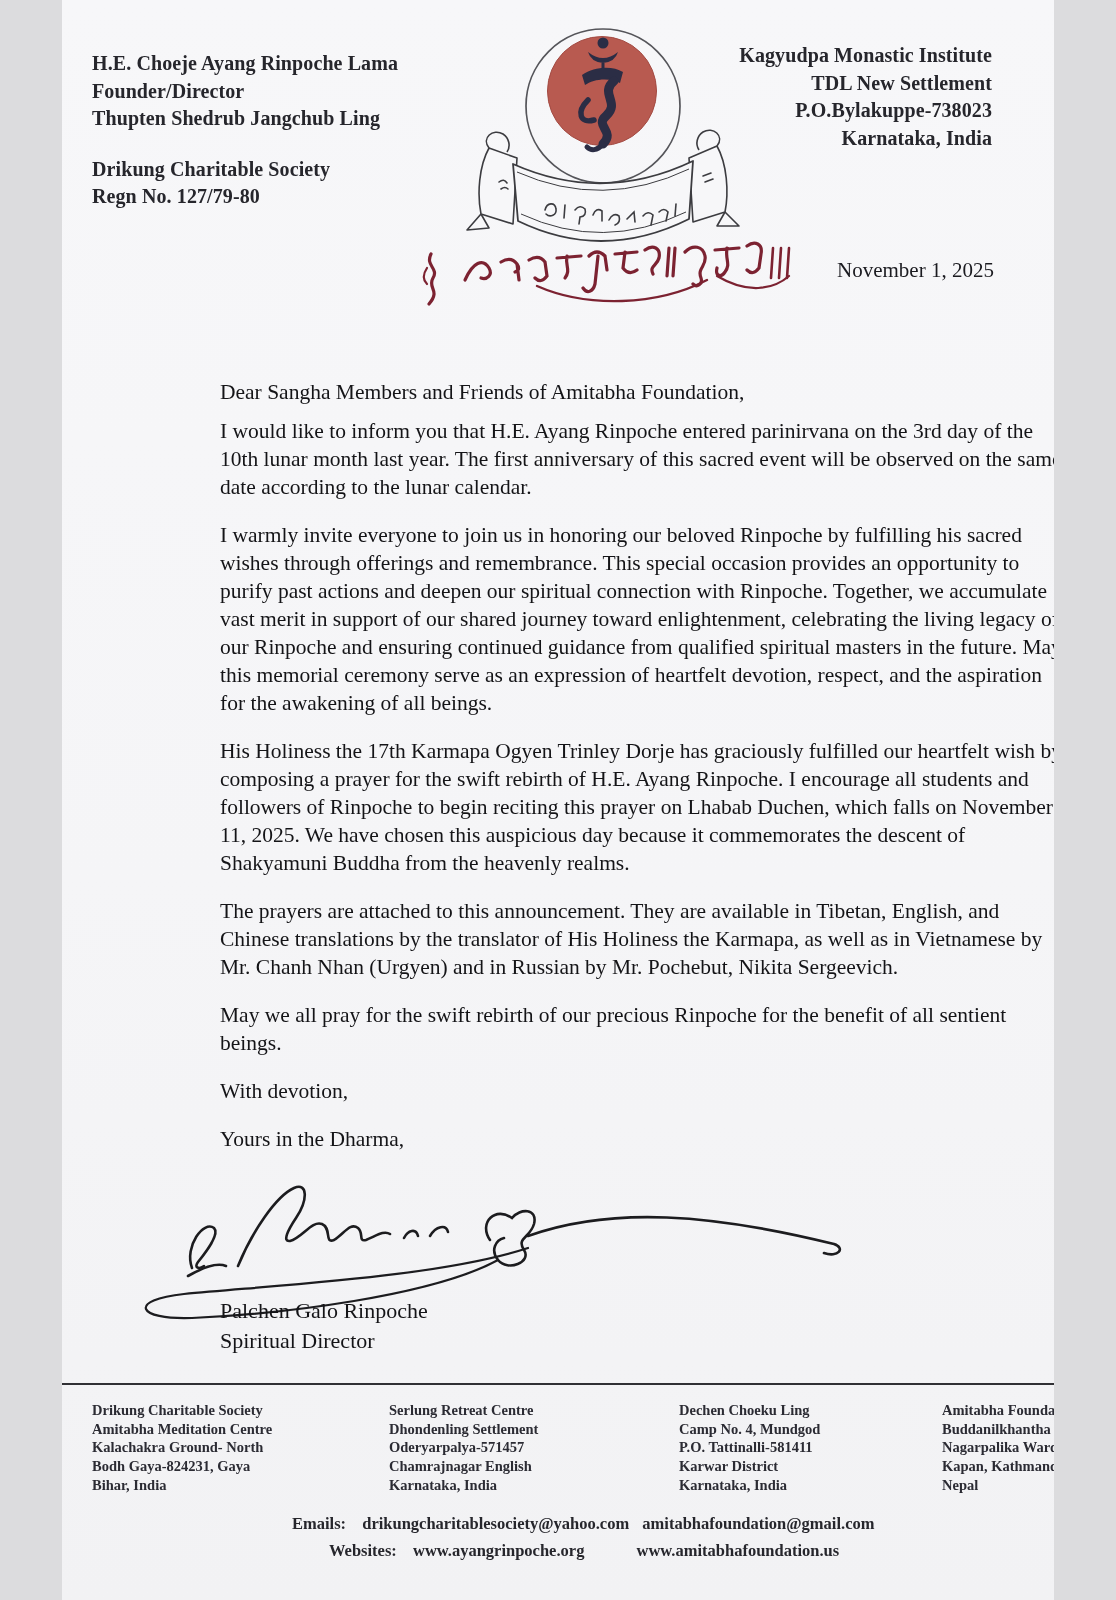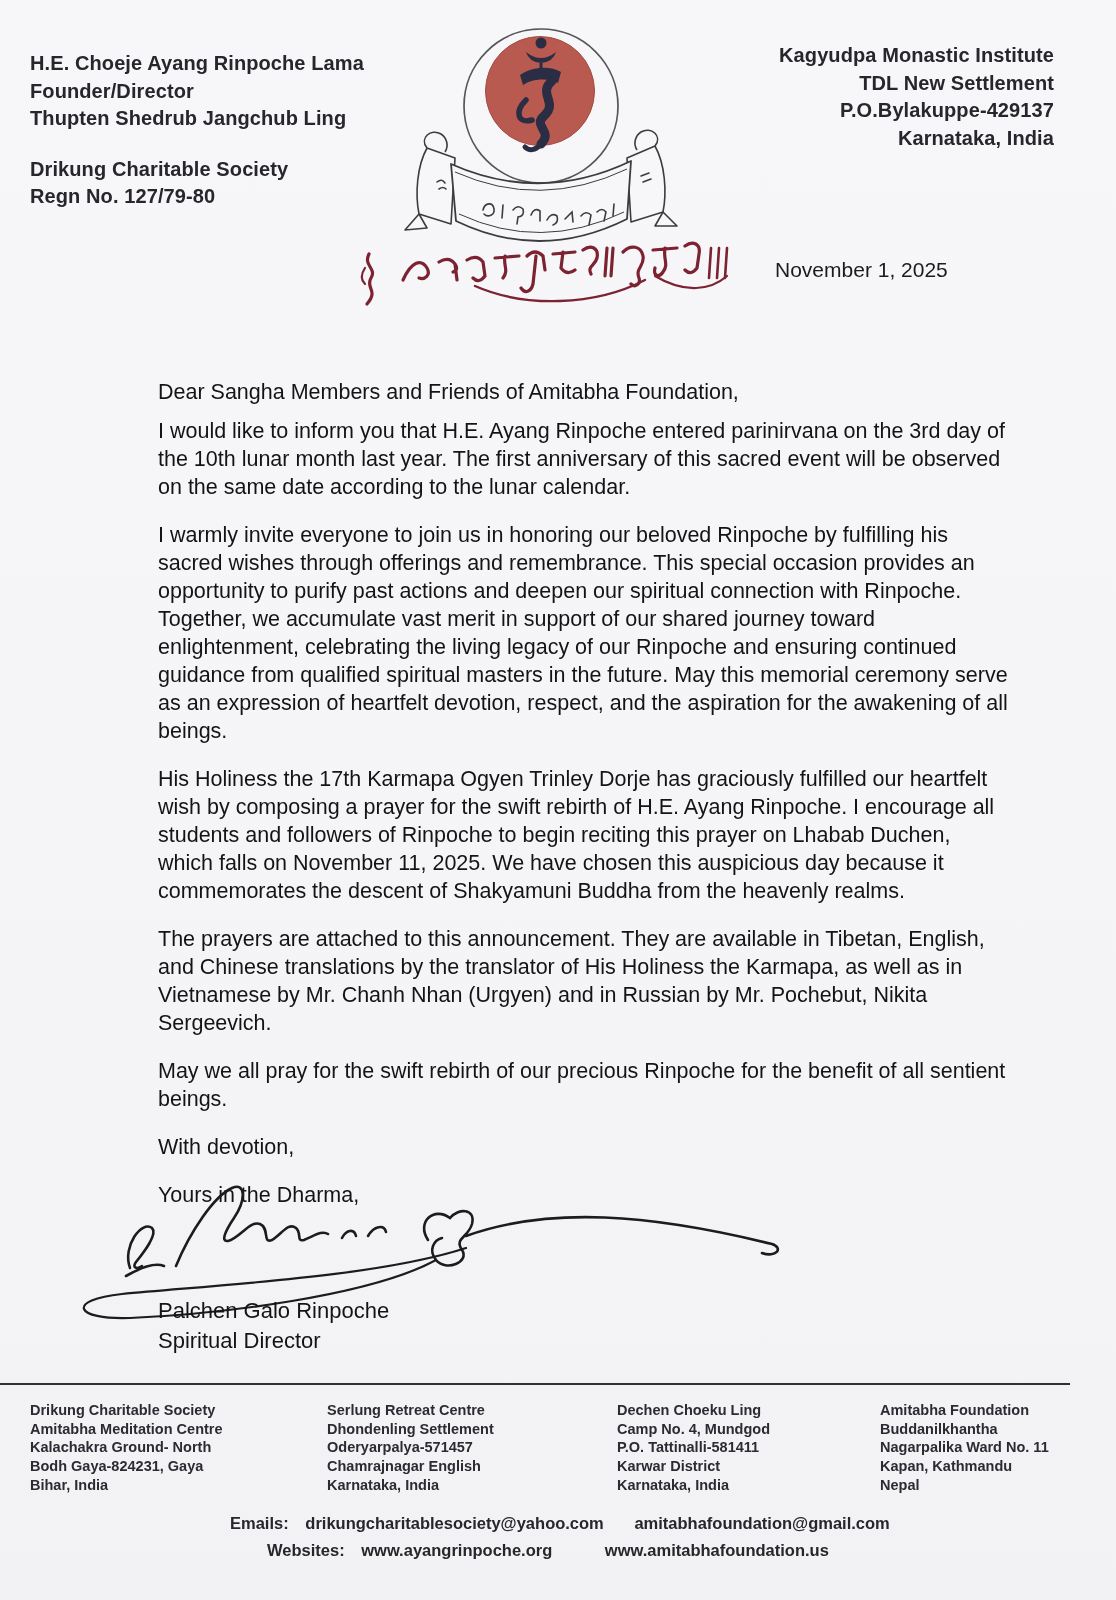--- a/index.html
+++ b/index.html
@@ -1,19 +1,19 @@
 <!DOCTYPE html>
 <html><head>
 <meta charset="utf-8">
 <style>
   html,body{margin:0;padding:0;background:#dcdcde;}
   .page{
-    position:relative;width:1116px;height:1600px;margin:0 auto;
+    position:relative;width:992px;height:1600px;margin:0 auto;
     background:linear-gradient(180deg,#f7f7f9 0%,#f5f5f7 55%,#f2f2f4 100%);
-    font-family:Liberation Sans, sans-serif;color:#17171a;overflow:hidden;
+    font-family:Liberation Serif, serif;color:#17171a;overflow:hidden;
   }
   .hdr{font-size:20px;line-height:27.5px;font-weight:600;color:#26262c;letter-spacing:.1px;}
   .hdr-left{position:absolute;left:30px;top:50px;}
   .hdr-left .grp2{margin-top:23px;}
   .hdr-right{position:absolute;right:62px;top:42px;text-align:right;}
   .hdr div{white-space:nowrap;}
   .seal{position:absolute;left:355px;top:18px;width:400px;height:300px;}
   .date{position:absolute;left:775px;top:258px;font-size:21px;color:#1b1b20;}
   .body-text{position:absolute;left:158px;top:378px;width:852px;font-size:21.5px;line-height:28px;color:#141417;}
   .body-text p{margin:0 0 20px 0;}
@@ -23,42 +23,42 @@
   .sig{position:absolute;left:30px;top:1148px;width:800px;height:185px;pointer-events:none;}
   .signatory{position:absolute;left:158px;top:1296px;font-size:22px;line-height:30px;color:#141417;}
   .divider{position:absolute;left:0;top:1383px;width:1070px;border-top:2px solid #303034;}
   .fcol{position:absolute;top:1401px;font-size:14.5px;line-height:18.7px;font-weight:600;color:#2b2b33;}
   .fcol span{display:block;white-space:nowrap;}
   .fc1{left:30px;} .fc2{left:327px;} .fc3{left:617px;} .fc4{left:880px;}
   .contact{position:absolute;font-size:16.5px;font-weight:600;color:#26262c;white-space:nowrap;}
   .contact-emails{left:230px;top:1514px;}
   .contact-websites{left:267px;top:1541px;}
   .contact .lbl{margin-right:12px;}
-  .contact .gap1{margin-right:26px;}
+  .contact .gap1{margin-right:9px;}
   .contact .gap2{margin-right:48px;margin-top:28px;}
 </style>
 </head>
 <body>
 
 <div class="page">
 
   <div class="hdr hdr-left">
     <div>H.E. Choeje Ayang Rinpoche Lama</div>
     <div>Founder/Director</div>
     <div>Thupten Shedrub Jangchub Ling</div>
     <div class="grp2">
       <div>Drikung Charitable Society</div>
       <div>Regn No. 127/79-80</div>
     </div>
   </div>
 
   <div class="hdr hdr-right">
     <div>Kagyudpa Monastic Institute</div>
     <div>TDL New Settlement</div>
-    <div>P.O.Bylakuppe-429137</div>
+    <div>P.O.Bylakuppe-738023</div>
     <div>Karnataka, India</div>
   </div>
 
   <svg class="seal" viewBox="0 0 400 300">
 
     <circle cx="186" cy="88" r="77" fill="none" stroke="#55555a" stroke-width="1.7"></circle>
 
     <circle cx="185" cy="73" r="54.5" fill="#b85a50" stroke="#a34a42" stroke-width="1"></circle>
 
     <g fill="#2b2d45" stroke="#2b2d45">

